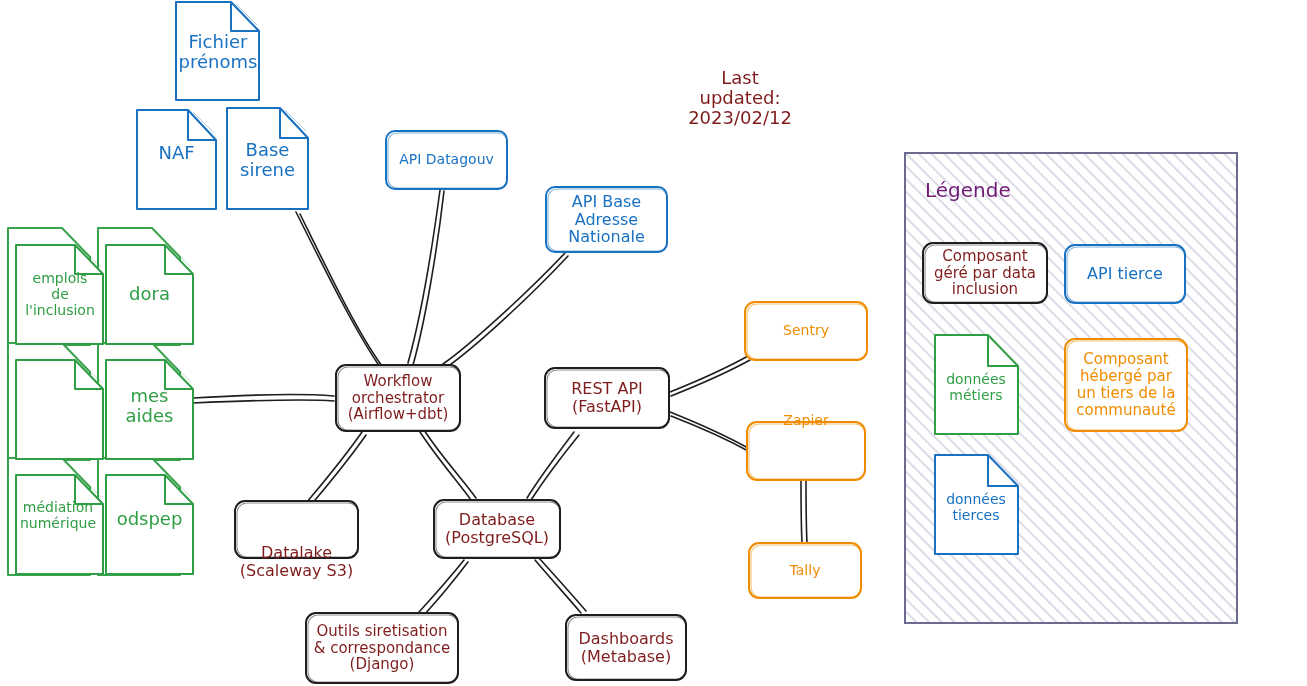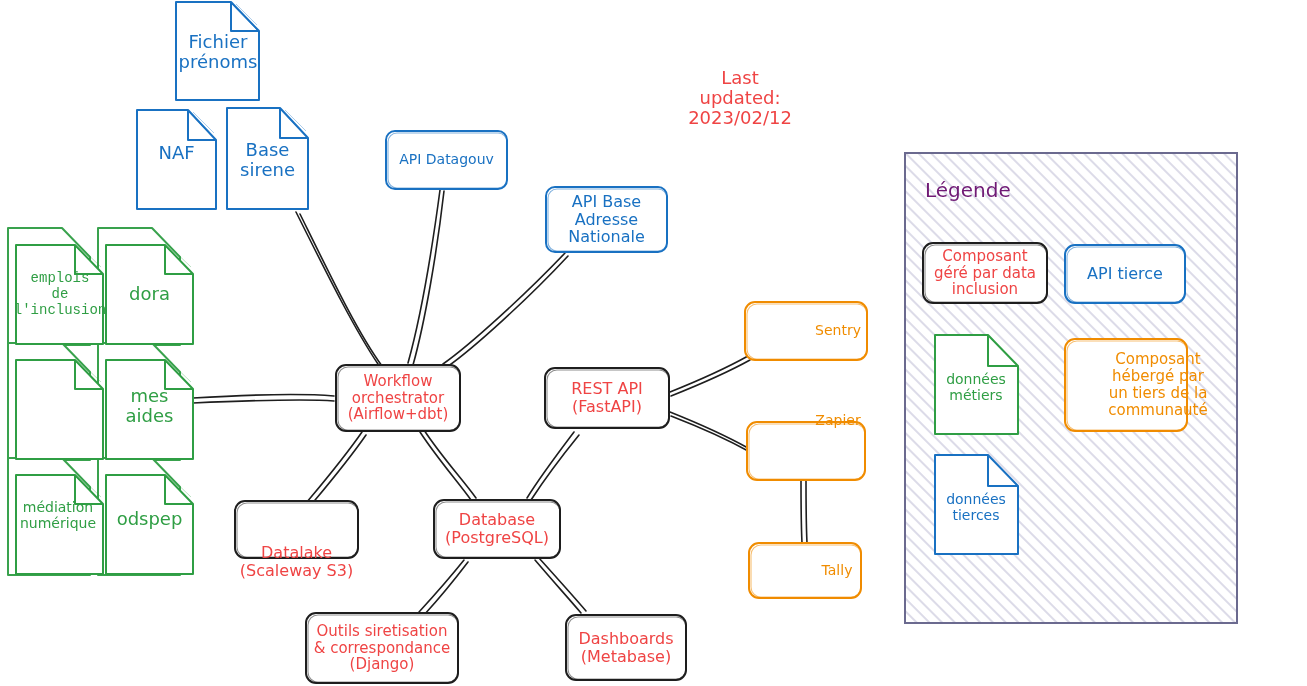--- a/index.html
+++ b/index.html
@@ -15,24 +15,24 @@
   svg#shapes{z-index:2;}
 
   .node-label{
     position:absolute;z-index:3;
     display:flex;align-items:center;justify-content:center;
     text-align:center;line-height:1.12;
     pointer-events:none;
     font-family:"DejaVu Sans","Liberation Sans",sans-serif;
     white-space:pre-line;
   }
-  .lbl-black{color:#ef4444;text-align:center;}
+  .lbl-black{color:#7f1d1d;text-align:center;}
   .lbl-blue{color:#1971c2;}
   .lbl-green{color:#2f9e44;}
-  .lbl-orange{color:#f08c00;margin-left:32px;}
+  .lbl-orange{color:#f08c00;}
   .lbl-purple{color:#701a75;}
 
   .f15{font-size:15px;}
   .f16{font-size:16px;}
   .f17{font-size:14px;}
   .f18{font-size:18px;}
   .f20{font-size:20px;}
 
   .hit{position:absolute;z-index:4;background:transparent;}
 </style>
@@ -264,21 +264,21 @@
 prénoms</div>
   <div class="node-label lbl-blue f18" style="left:137px;top:138px;width:79px;height:30px;">NAF</div>
   <div class="node-label lbl-blue f18" style="left:227px;top:132px;width:81px;height:56px;">Base
 sirene</div>
 
   <div class="node-label lbl-blue f17" style="left:386px;top:131px;width:121px;height:58px;">API Datagouv</div>
   <div class="node-label lbl-blue f16" style="left:546px;top:187px;width:121px;height:65px;">API Base
 Adresse
 Nationale</div>
 
-  <div class="node-label lbl-green f17" style="left:14px;top:258px;width:92px;height:74px;font-family:Liberation Mono, monospace;">emplois
+  <div class="node-label lbl-green f17" style="left:14px;top:258px;width:92px;height:74px;">emplois
 de
 l'inclusion</div>
   <div class="node-label lbl-green f18" style="left:106px;top:280px;width:87px;height:28px;">dora</div>
   <div class="node-label lbl-green f18" style="left:106px;top:380px;width:87px;height:52px;">mes
 aides</div>
   <div class="node-label lbl-green f17" style="left:10px;top:490px;width:96px;height:52px;">médiation
 numérique</div>
   <div class="node-label lbl-green f18" style="left:106px;top:505px;width:87px;height:28px;">odspep</div>
 
   <div class="node-label lbl-black f15" style="left:336px;top:365px;width:124px;height:66px;">Workflow

